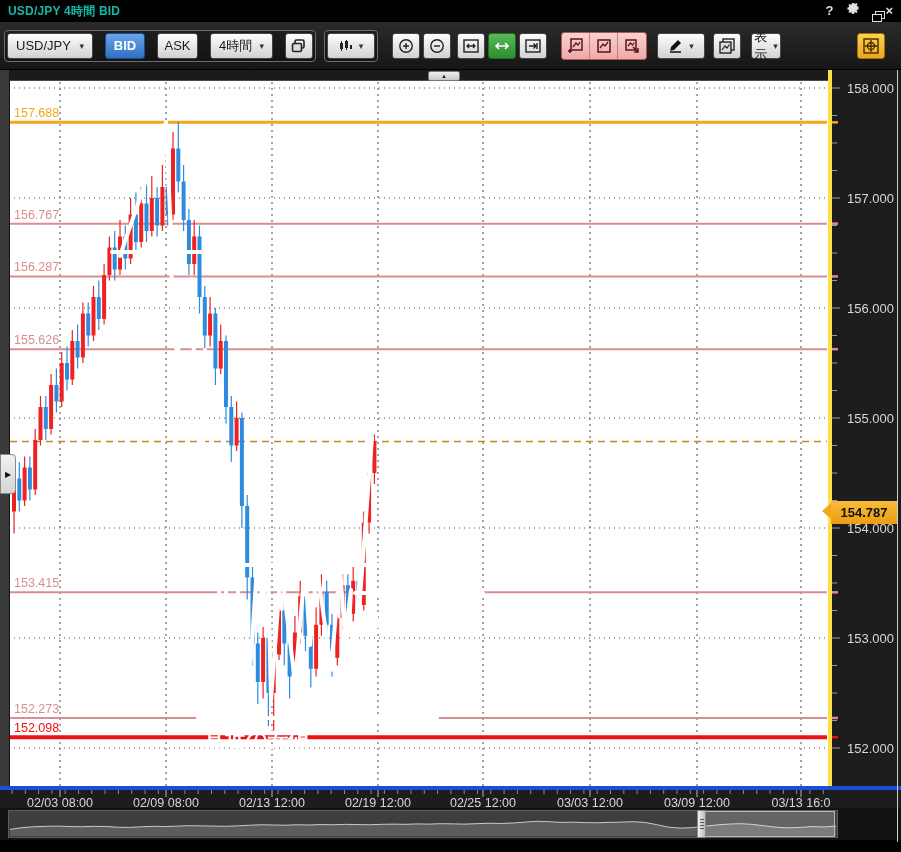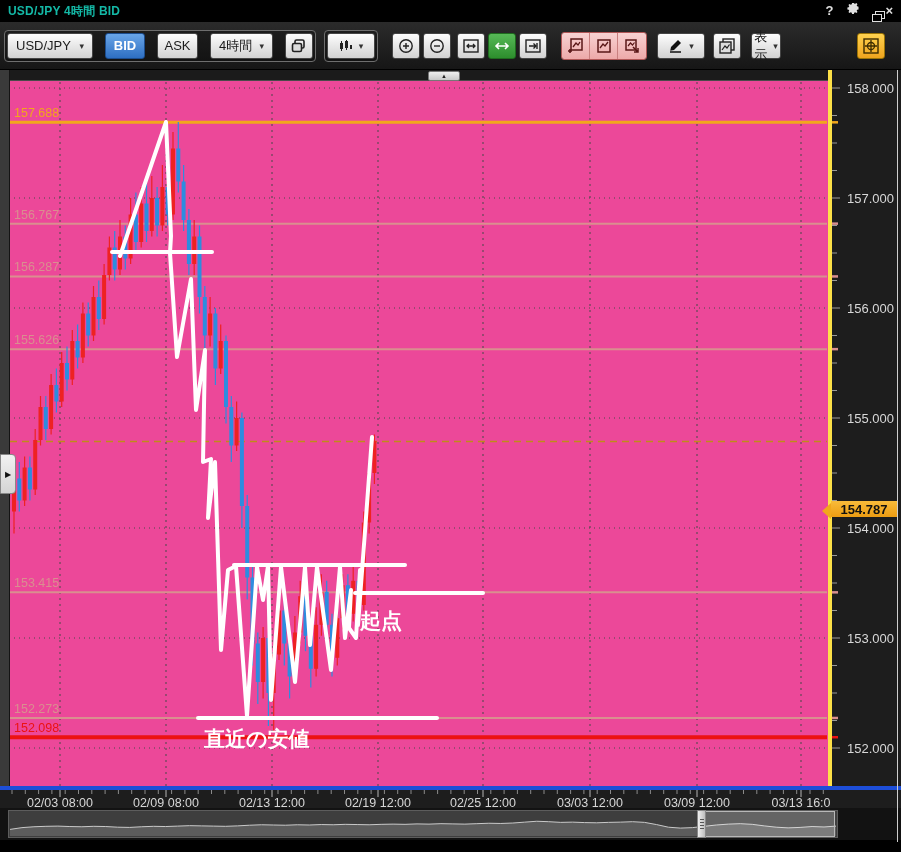--- a/index.html
+++ b/index.html
@@ -35,27 +35,27 @@
   
   .chart{position:absolute;top:70px;left:0;width:901px;height:716px;background:#161616;}
   .topstrip{position:absolute;top:0;left:9px;width:819px;height:10px;background:#1b1b1b;border-bottom:1px solid #4a4a4a;z-index:3;}
   .toptab{position:absolute;left:428px;top:1px;width:30px;height:8px;background:linear-gradient(#efefef,#c9c9c9);
           border:1px solid #777;border-radius:2px;display:flex;align-items:center;justify-content:center;
           font-size:6px;color:#222;line-height:6px;z-index:4;cursor:pointer;}
   .leftstrip{position:absolute;top:0;left:0;width:9px;height:716px;background:#3a3a3a;border-right:1px solid #141414;z-index:3;}
   .lefttab{position:absolute;left:0;top:384px;width:14px;height:38px;background:linear-gradient(#f2f2f2,#d4d4d4);
            border:1px solid #888;border-radius:0 4px 4px 0;display:flex;align-items:center;justify-content:center;
            font-size:8px;color:#111;z-index:4;cursor:pointer;}
-  .plot{position:absolute;top:0;left:9px;width:819px;height:716px;background:#ec4899;}
+  .plot{position:absolute;top:0;left:9px;width:819px;height:716px;background:#ffffff;}
   .plot svg{display:block;}
   .yaxis{position:absolute;top:0;left:828px;width:69px;height:716px;background:#1d1d1d;border-left:4px solid #fde047;}
   .pricetag{position:absolute;left:822px;width:75px;height:20px;z-index:5;}
   .pricetag .arrow{position:absolute;left:0;top:2px;width:0;height:0;border-top:8px solid transparent;
                    border-bottom:8px solid transparent;border-right:9px solid #f2a71b;}
-  .pricetag .body{position:absolute;left:9px;top:0;width:66px;height:16px;background:linear-gradient(#f8bb3a,#ec9c12);
+  .pricetag .body{position:absolute;left:9px;top:0;width:66px;height:23px;background:linear-gradient(#f8bb3a,#ec9c12);
                   color:#101010;font-size:13px;font-weight:bold;display:flex;align-items:center;justify-content:center;box-sizing:border-box;}
   .rightline{position:absolute;top:70px;left:897px;width:1px;height:772px;background:#cfcfcf;z-index:6;}
   
   .xaxis{position:absolute;top:786px;left:0;width:901px;height:22px;background:#1d1d1d;border-top:4px solid #1d4ed8;}
   
   .navigator{position:absolute;top:808px;left:0;width:901px;height:32px;background:#121212;}
   .navtrack{position:absolute;left:8px;top:2px;width:830px;height:28px;background:#3e3e3e;border:1px solid #5d5d5d;box-sizing:border-box;}
   .navwindow{position:absolute;top:0;height:26px;background:rgba(255,255,255,.20);border:1px solid #b8b8b8;box-sizing:border-box;}
   .navhandle{position:absolute;top:-1px;width:9px;height:28px;background:linear-gradient(90deg,#efefef,#bdbdbd);
              border:1px solid #888;box-sizing:border-box;cursor:ew-resize;display:flex;flex-direction:column;

